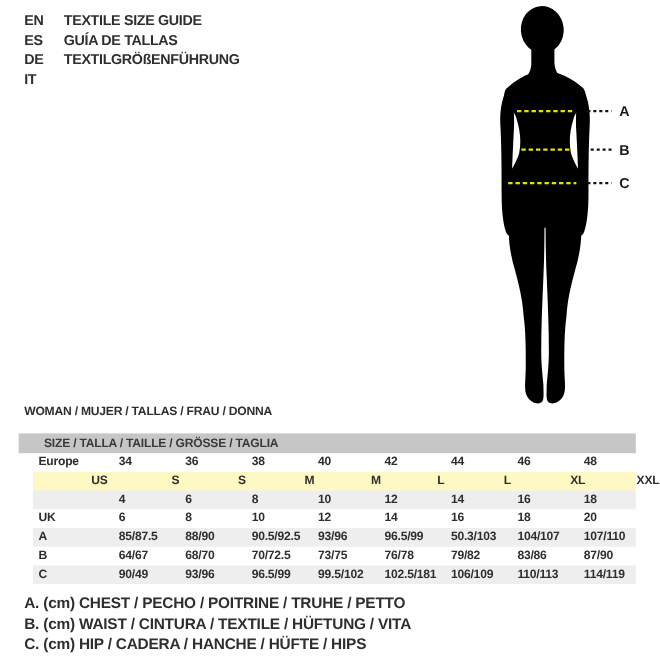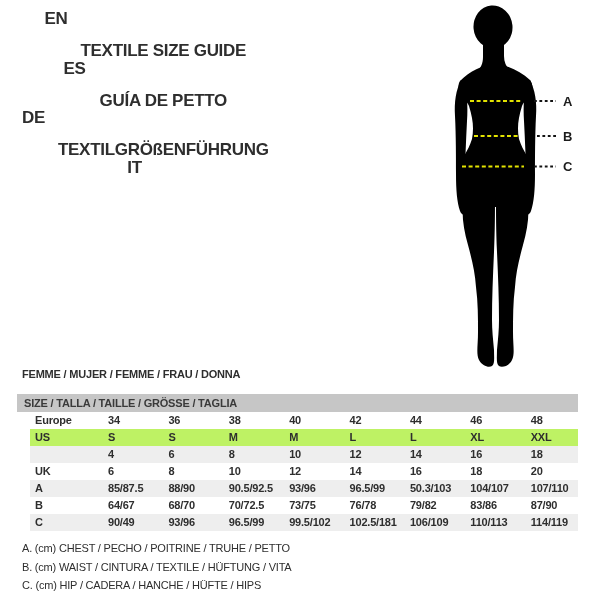--- a/index.html
+++ b/index.html
@@ -6,55 +6,55 @@
   body{
     width:600px;height:600px;position:relative;overflow:hidden;
     background:#ffffff;
     font-family:"Liberation Sans", sans-serif;
     color:#2e2e2e;
   }
   .page{position:absolute;inset:0;}
 
   
   .lang-block{position:absolute;left:22px;top:10px;}
-  .lang-row{display:flex;line-height:17.6px;font-size:17px;font-weight:bold;letter-spacing:-0.3px;justify-content:center;}
+  .lang-row{display:flex;line-height:17.6px;font-size:13px;font-weight:bold;letter-spacing:-0.3px;}
   .lang-code{width:36px;flex:0 0 36px;}
-  .lang-label{white-space:nowrap;margin-top:32px;}
+  .lang-label{white-space:nowrap;}
 
   
   .figure{position:absolute;left:430px;top:0;}
   .figure text{font-family:"Liberation Sans",sans-serif;font-size:13px;font-weight:600;fill:#1c1c1c;}
 
   
   .woman-title{position:absolute;left:22px;top:368px;font-size:11px;font-weight:bold;letter-spacing:-0.2px;}
 
   
   .size-table{position:absolute;left:17px;top:394px;width:561px;font-size:11px;font-weight:bold;letter-spacing:-0.2px;}
-  .size-header{height:18px;line-height:18px;padding-left:7px;color:#3a3a3a;}
+  .size-header{height:18px;line-height:18px;padding-left:23px;color:#3a3a3a;}
   .size-row{display:flex;height:17px;line-height:17px;margin-left:13px;}
   .row-label{width:78px;flex:0 0 78px;padding-left:5px;box-sizing:border-box;text-align:left;}
   .cell{width:60.4px;flex:0 0 60.4px;text-align:left;}
 
   
-  .legend{position:absolute;left:22px;top:539px;font-size:11px;font-weight:normal;line-height:18.5px;letter-spacing:-0.2px;}
+  .legend{position:absolute;left:22px;top:539px;font-size:14px;font-weight:bold;line-height:18.5px;letter-spacing:-0.2px;}
   .legend-item{white-space:nowrap;}
 </style>
 </head>
 <body>
 
 <div class="page">
 
   <div class="lang-block">
     <div class="lang-row">
       <span class="lang-code">EN</span>
       <span class="lang-label">TEXTILE SIZE GUIDE</span>
     </div>
     <div class="lang-row">
       <span class="lang-code">ES</span>
-      <span class="lang-label">GUÍA DE PETTO</span>
+      <span class="lang-label">GUÍA DE TALLAS</span>
     </div>
     <div class="lang-row">
       <span class="lang-code">DE</span>
       <span class="lang-label">TEXTILGRÖßENFÜHRUNG</span>
     </div>
     <div class="lang-row">
       <span class="lang-code">IT</span>
     </div>
   </div>
 
@@ -88,37 +88,37 @@
     <g stroke="#141414" stroke-width="2" stroke-dasharray="2.8 2.6" fill="none">
       <line x1="104" y1="101" x2="126" y2="101"></line>
       <line x1="107" y1="136" x2="126" y2="136"></line>
       <line x1="104" y1="166.5" x2="126" y2="166.5"></line>
     </g>
     <text x="133" y="105.5">A</text>
     <text x="133" y="140.5">B</text>
     <text x="133" y="171">C</text>
   </svg>
 
-  <div class="woman-title">FEMME / MUJER / FEMME / FRAU / DONNA</div>
+  <div class="woman-title">WOMAN / MUJER / TALLAS / FRAU / DONNA</div>
 
   <div class="size-table">
     <div class="size-header" id="size-header" style="background: rgb(198, 198, 198);">SIZE / TALLA / TAILLE / GRÖSSE / TAGLIA</div>
     <div id="size-rows">
         <div class="size-row">
           <div class="row-label">Europe</div>
           <div class="cell">34</div>
           <div class="cell">36</div>
           <div class="cell">38</div>
           <div class="cell">40</div>
           <div class="cell">42</div>
           <div class="cell">44</div>
           <div class="cell">46</div>
           <div class="cell">48</div>
         </div>
-        <div class="size-row" style="background: #bef264;">
+        <div class="size-row" style="background: #fef9c3; padding-left: 48px;">
           <div class="row-label">US</div>
           <div class="cell">S</div>
           <div class="cell">S</div>
           <div class="cell">M</div>
           <div class="cell">M</div>
           <div class="cell">L</div>
           <div class="cell">L</div>
           <div class="cell">XL</div>
           <div class="cell">XXL</div>
         </div>

